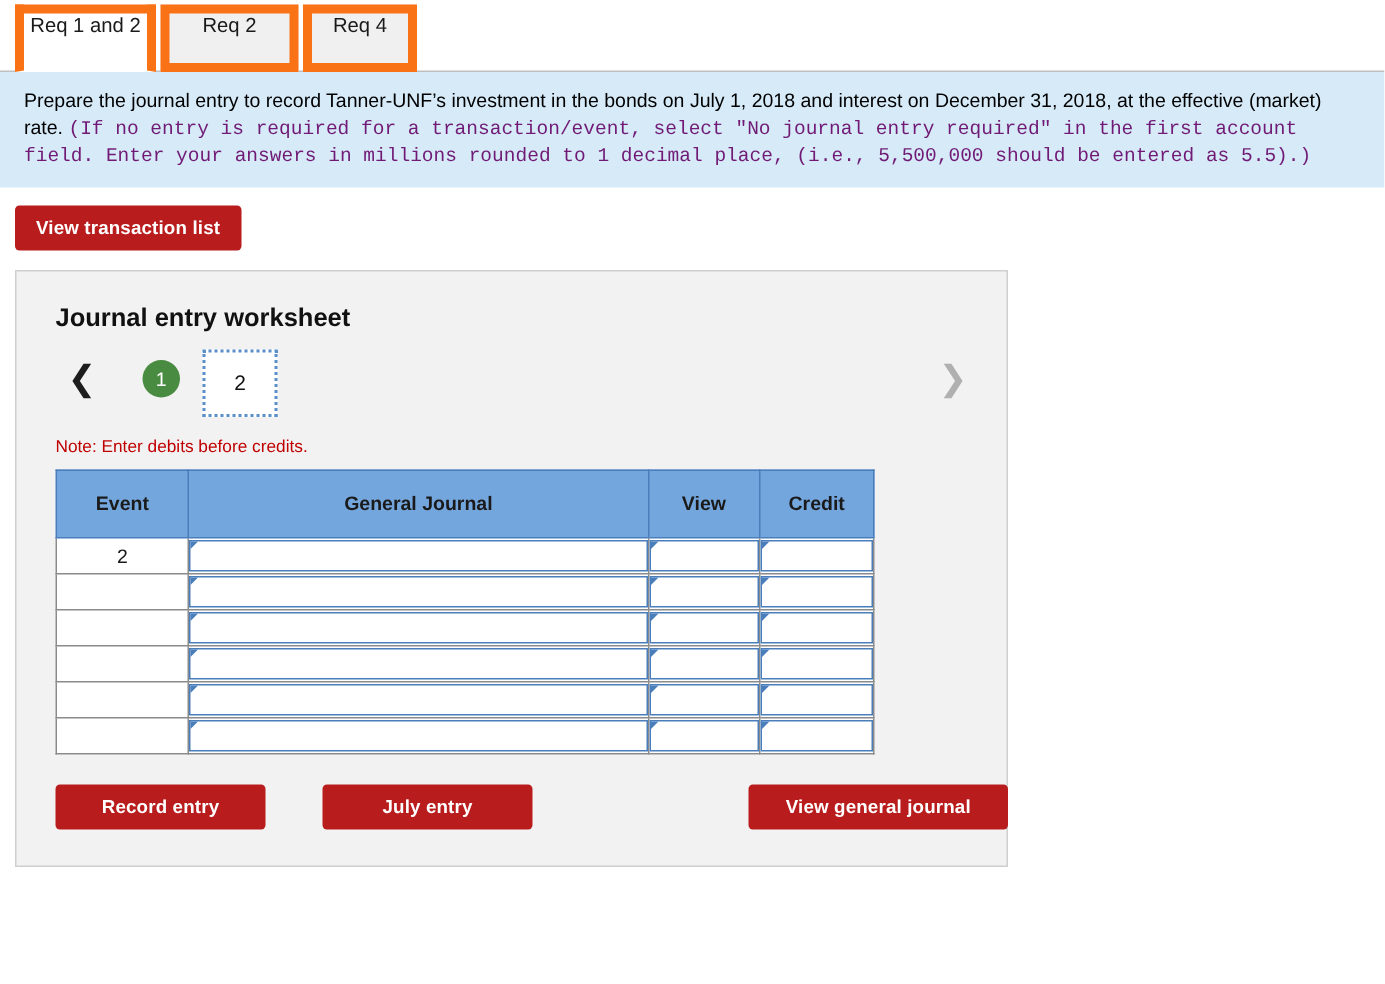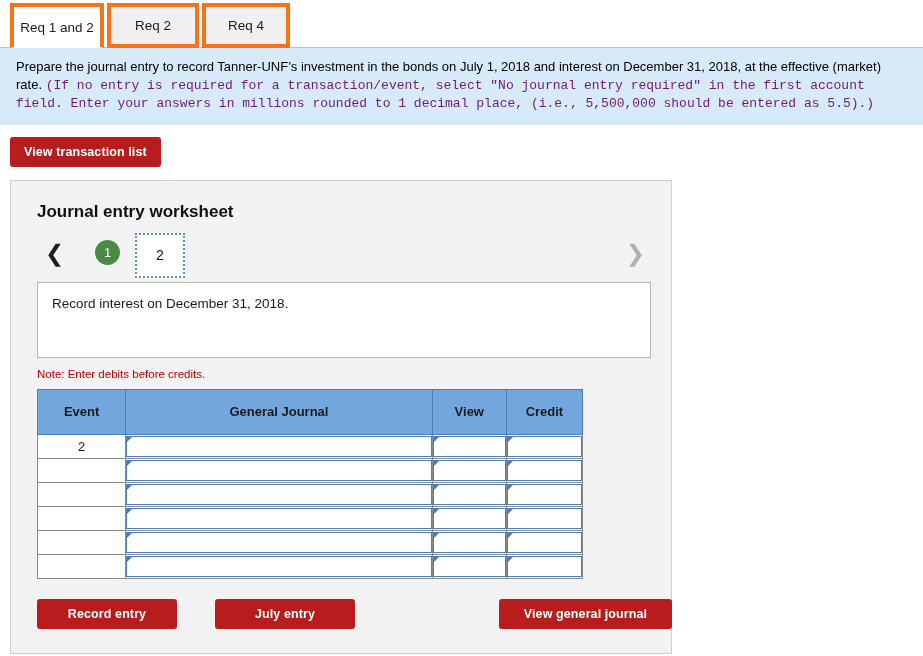--- a/index.html
+++ b/index.html
@@ -31,38 +31,38 @@
     right: 0;
     bottom: 0;
     height: 1px;
     background: #bfbfbf;
   }
   .tab {
     position: absolute;
     top: 3px;
     height: 45px;
     box-sizing: border-box;
-    border: 4px solid #f97316;
+    border: 6px solid #f97316;
     background: #f0f0f0;
     display: flex;
-    align-items: center;
+    align-items: flex-start;
     justify-content: center;
     font-size: 13.5px;
     color: #1a1a1a;
     cursor: pointer;
     z-index: 1;
   }
   .tab.active {
     background: #ffffff;
     border-bottom: 1px solid #ffffff;
     z-index: 3;
   }
   #tab0 { left: 10px;  width: 94px; }
   #tab1 { left: 107px; width: 92px; }
-  #tab2 { left: 202px; width: 88px; }
+  #tab2 { left: 202px; width: 76px; }
 
   
   .instructions {
     background: #d6eaf8;
     padding: 10px 14px 12px 16px;
     line-height: 17.5px;
     font-size: 13px;
     color: #000000;
     box-sizing: border-box;
   }
@@ -274,23 +274,20 @@
     <div class="chev chev-left">❮</div>
     <div class="pg-circle">
       <span>1</span>
     </div>
     <div class="pg-box">
       <span>2</span>
     </div>
     <div class="chev chev-right">❯</div>
   </div>
 
-  <div class="descbox">
-    <span>Record interest on December 31, 2018.</span>
-  </div>
 
   <div class="note">Note: Enter debits before credits.</div>
 
   <table class="journal">
     <colgroup>
       <col class="col-event">
         <col class="col-journal">
         <col class="col-debit">
         <col class="col-credit">
     </colgroup>

